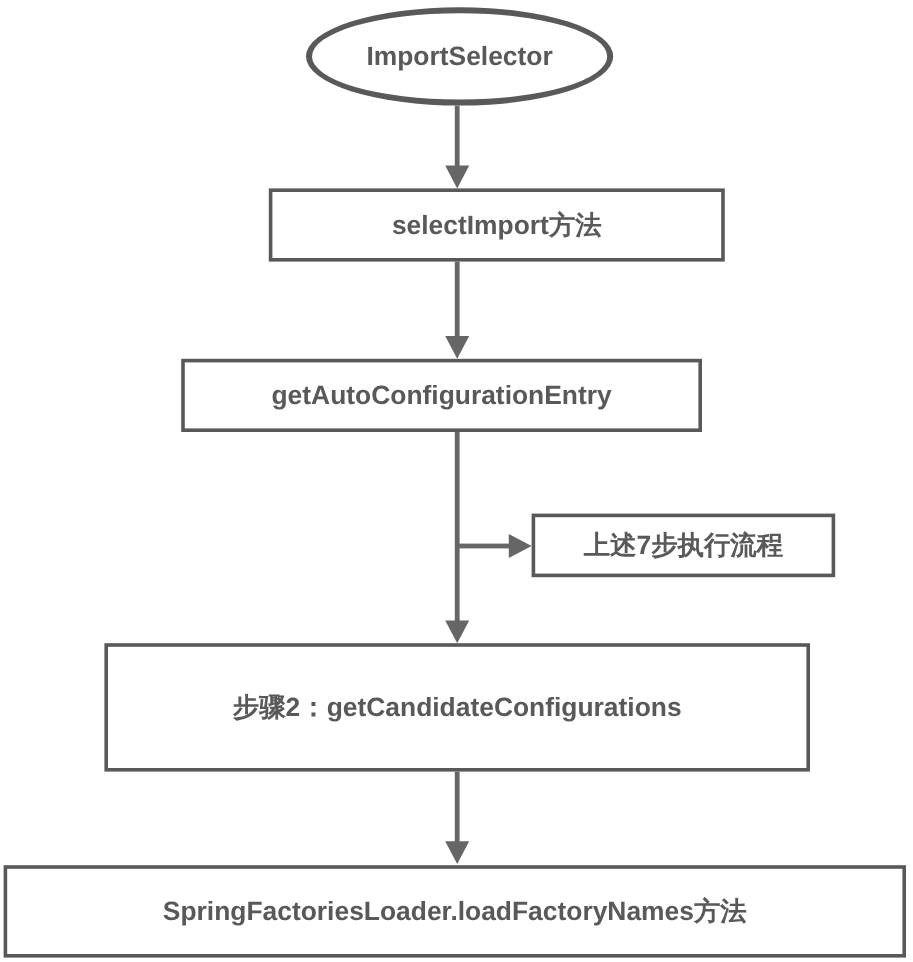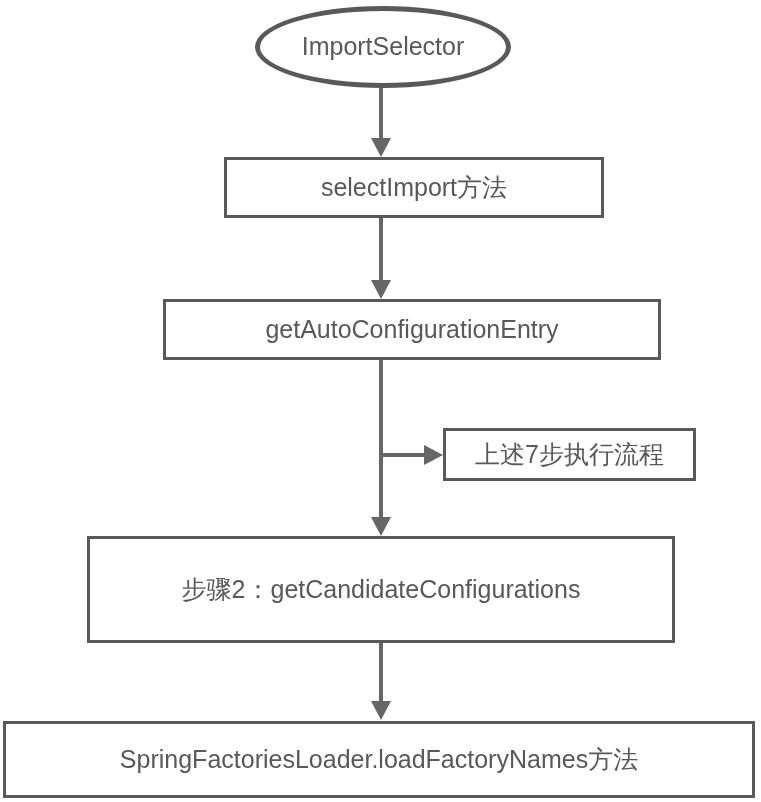--- a/index.html
+++ b/index.html
@@ -19,22 +19,23 @@
     position:absolute;left:0;top:0;width:761px;height:802px;
     background:var(--bg);
   }
   .node{
     position:absolute;
     background:var(--node-fill);
     border:3px solid var(--node-border);
     color:var(--text);
     display:flex;align-items:center;justify-content:center;
     text-align:center;
-    font-size:25px;
+    font-size:22px;
     line-height:1.35;
+    font-weight:bold;
   }
   .node.ellipse{
     border-radius:50%;
     border-width:5px;
   }
   .vline{
     position:absolute;width:4px;background:var(--arrow);
   }
   .hline{
     position:absolute;height:4px;background:var(--arrow);
@@ -47,21 +48,21 @@
   }
   .arrowhead-right{
     position:absolute;width:0;height:0;
     border-top:10px solid transparent;
     border-bottom:10px solid transparent;
     border-left:19px solid var(--arrow);
   }
   
   .n-start{left:255px;top:6px;width:256px;height:82px;}
   .n-select{left:224px;top:157px;width:380px;height:61px;}
-  .n-entry{left:163px;top:299px;width:498px;height:61px;}
+  .n-entry{left:151px;top:299px;width:434px;height:61px;}
   .n-steps{left:443px;top:428px;width:253px;height:53px;}
   .n-candidate{left:87px;top:536px;width:588px;height:107px;flex-direction:column;}
   .n-loader{left:3px;top:721px;width:752px;height:77px;}
   
   .e1-line{left:379px;top:88px;height:51px;}
   .e1-head{left:371px;top:138px;}
   .e2-line{left:379px;top:218px;height:62px;}
   .e2-head{left:371px;top:280px;}
   .e3-line{left:379px;top:360px;height:158px;}
   .e3-head{left:371px;top:517px;}

